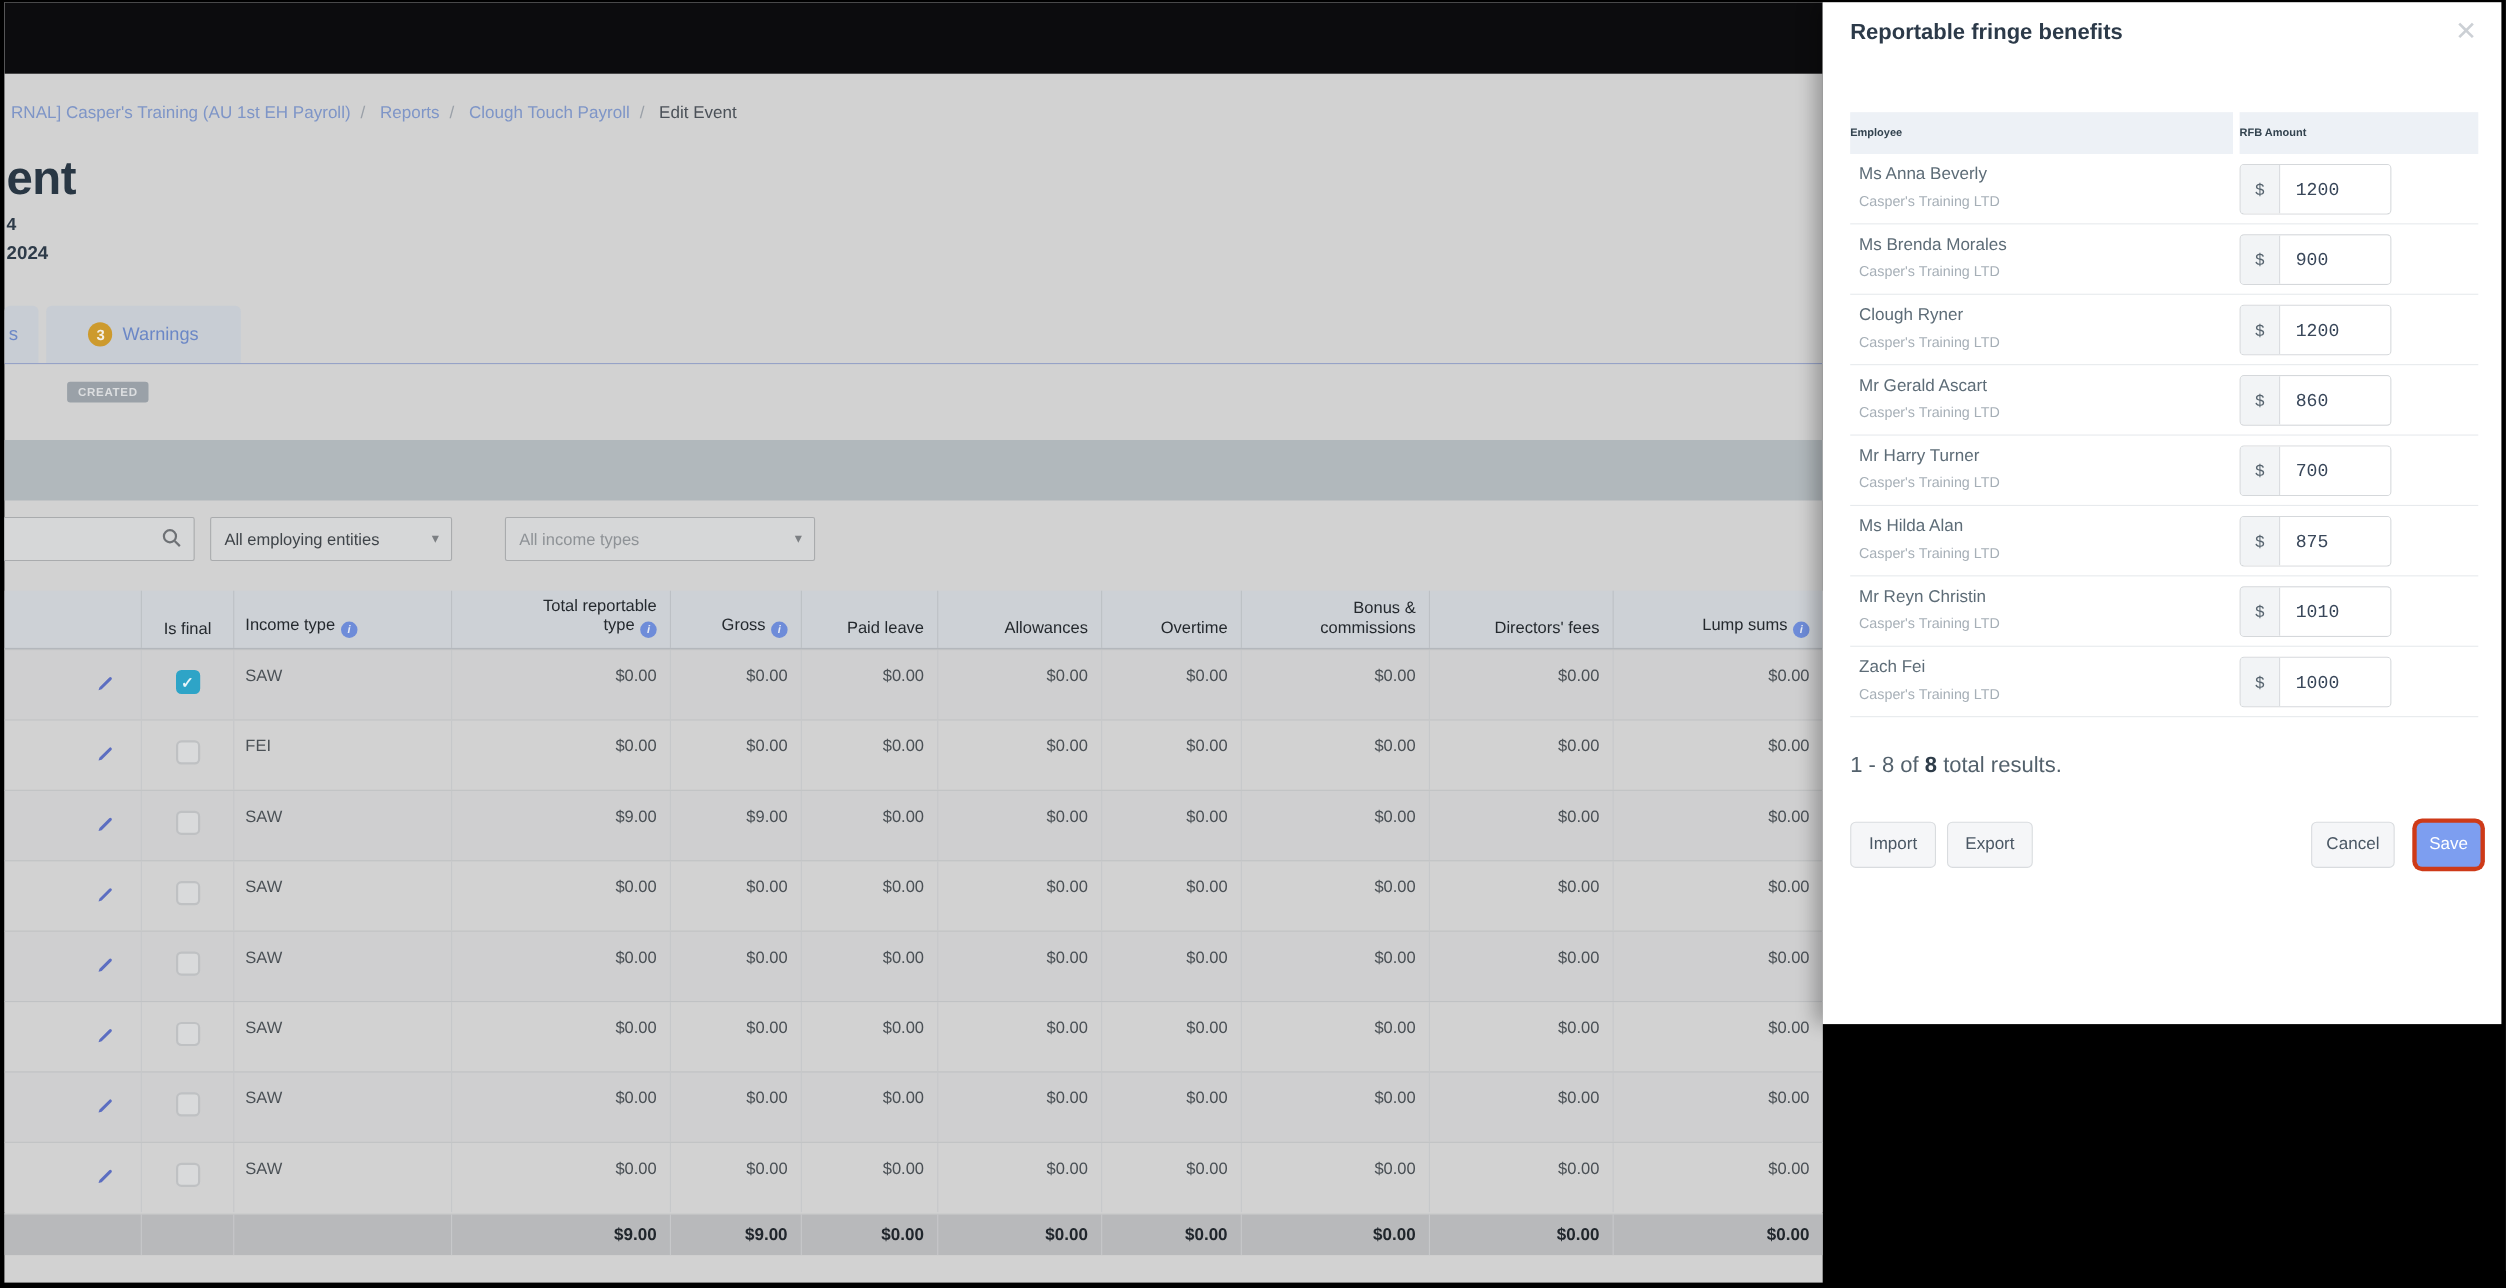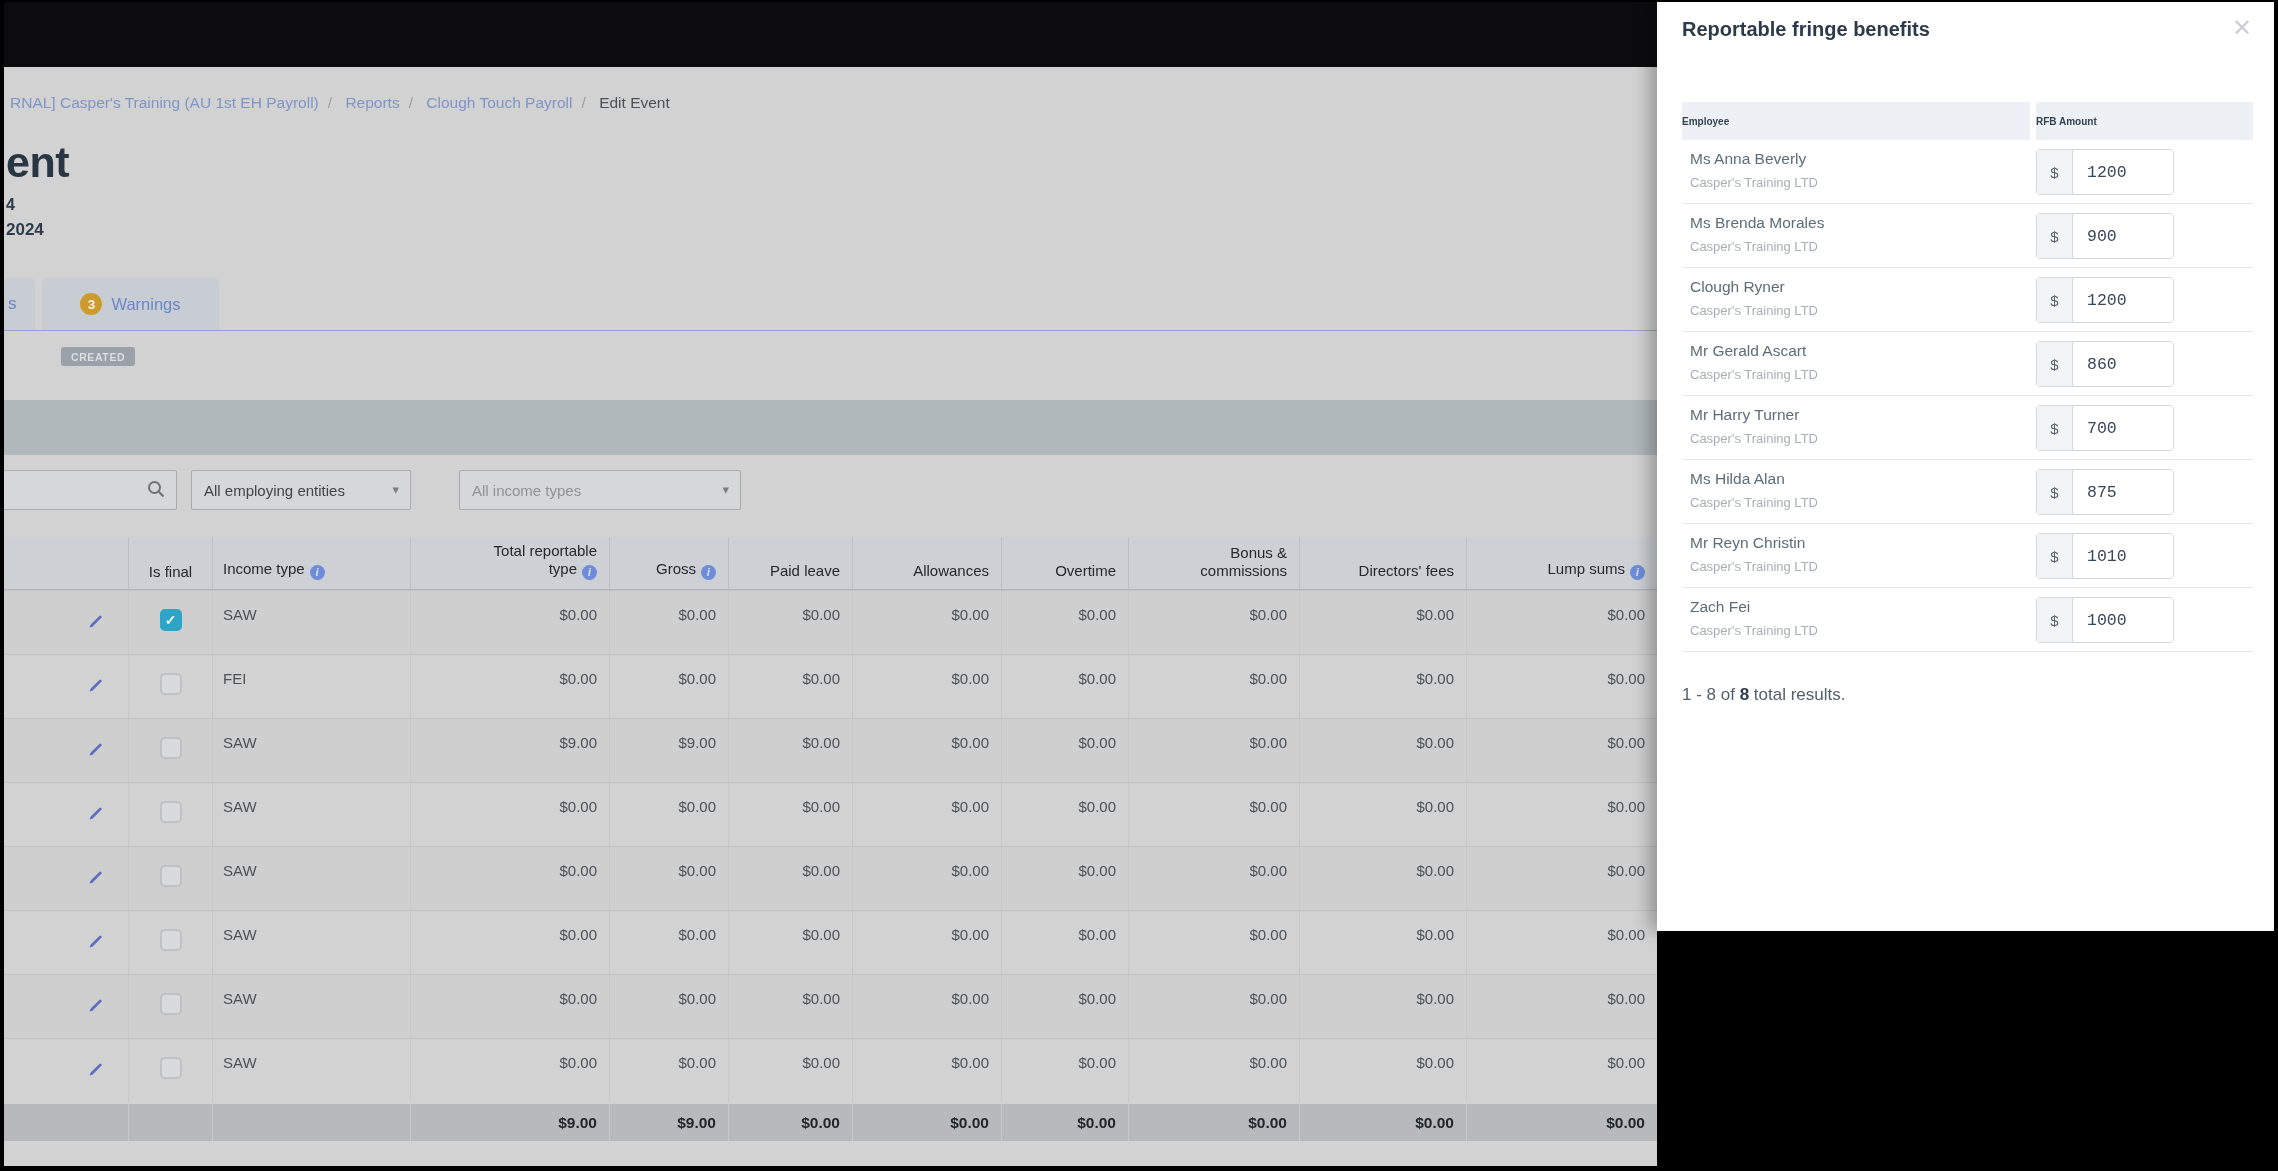--- a/index.html
+++ b/index.html
@@ -79,21 +79,21 @@
   .dhead .hcell { background:#edf1f6; height:38px; display:flex; align-items:center; padding-left:0; font-size:10px; font-weight:bold; color:#33434f; }
   .drow { display:grid; grid-template-columns:348px 217px; column-gap:6px; height:64px; border-bottom:1px solid #e7eaed; }
   .drow .name-cell { padding:10px 0 0 8px; }
   .emp-name { font-size:15.5px; color:#5d6c77; }
   .emp-company { font-size:13px; color:#a6afb7; margin-top:7px; }
   .amt-cell { padding-top:9px; }
   .amt-group { display:flex; width:138px; height:46px; border:1px solid #d5d8db; border-radius:4px; overflow:hidden; background:#fff; }
   .amt-prefix { width:36px; background:#f2f4f6; border-right:1px solid #d5d8db; display:flex; align-items:center; justify-content:center; color:#56636e; font-size:15px; }
   .amt-input { flex:1; width:0; border:none; outline:none; font-family:Liberation Mono, monospace; font-size:16.5px; color:#39475a; padding-left:14px; background:#fff; }
 
-  .drawer-pagination { position:absolute; left:25px; top:683px; font-size:17px; color:#53616c; }
+  .drawer-pagination { position:absolute; left:25px; top:683px; font-size:20px; color:#53616c; }
   .drawer-pagination b { color:#2e3c49; }
 
   .drawer-buttons { position:absolute; left:0; top:745px; width:100%; height:42px; }
   .btn { position:absolute; top:0; height:42px; background:#f5f6f8; border:1px solid #d9dcdf; border-radius:5px; font-family:"Liberation Sans",sans-serif; font-size:15.5px; color:#4a5764; cursor:pointer; }
   .btn-import { left:25px; width:78px; }
   .btn-export { left:113px; width:78px; }
   .btn-cancel { left:444px; width:76px; }
   .btn-save { left:540px; width:58px; height:40px; top:1px; background:#7d9ef0; border:none; color:#ffffff; box-shadow:0 0 0 4px #ce3a18; }
 </style>
 </head>
@@ -479,15 +479,21 @@
                 <div class="amt-prefix">$</div>
                 <input class="amt-input" type="text" value="1000" style="">
               </div>
             </div>
           </div>
         </div>
     </div>
 
     <div class="drawer-pagination"><span>1 - 8 of </span><b>8</b><span> total results.</span></div>
 
+    <div class="drawer-buttons">
+      <button class="btn btn-import">Import</button>
+      <button class="btn btn-export">Export</button>
+      <button class="btn btn-cancel">Cancel</button>
+      <button class="btn btn-save">Save</button>
+    </div>
   </aside>
 
 </div>
 
 </body></html>

